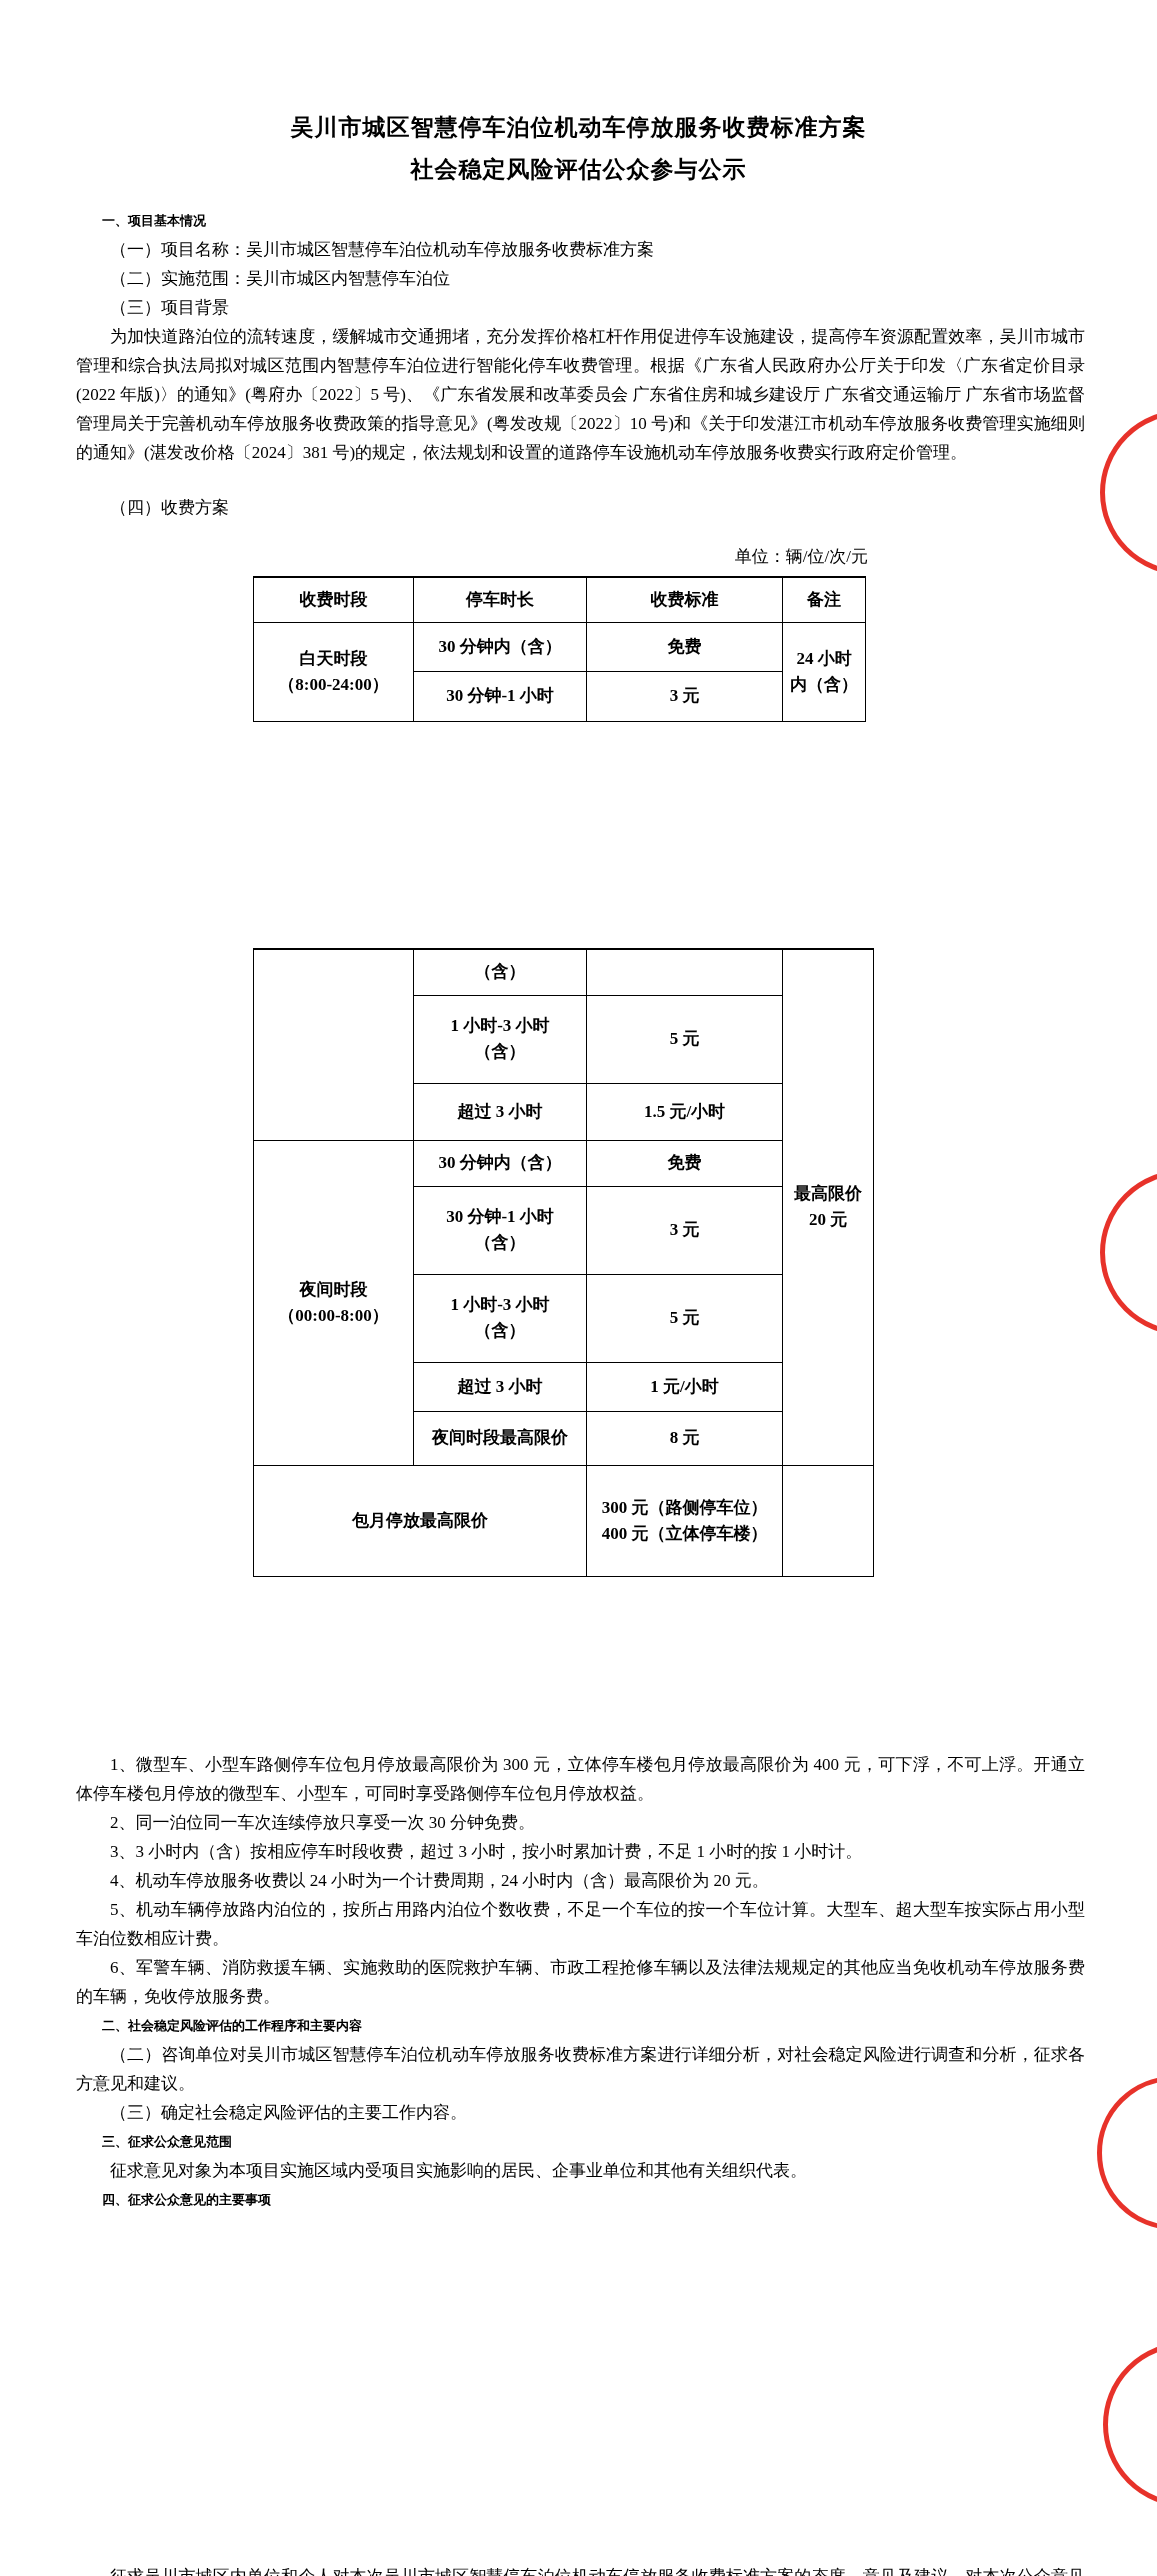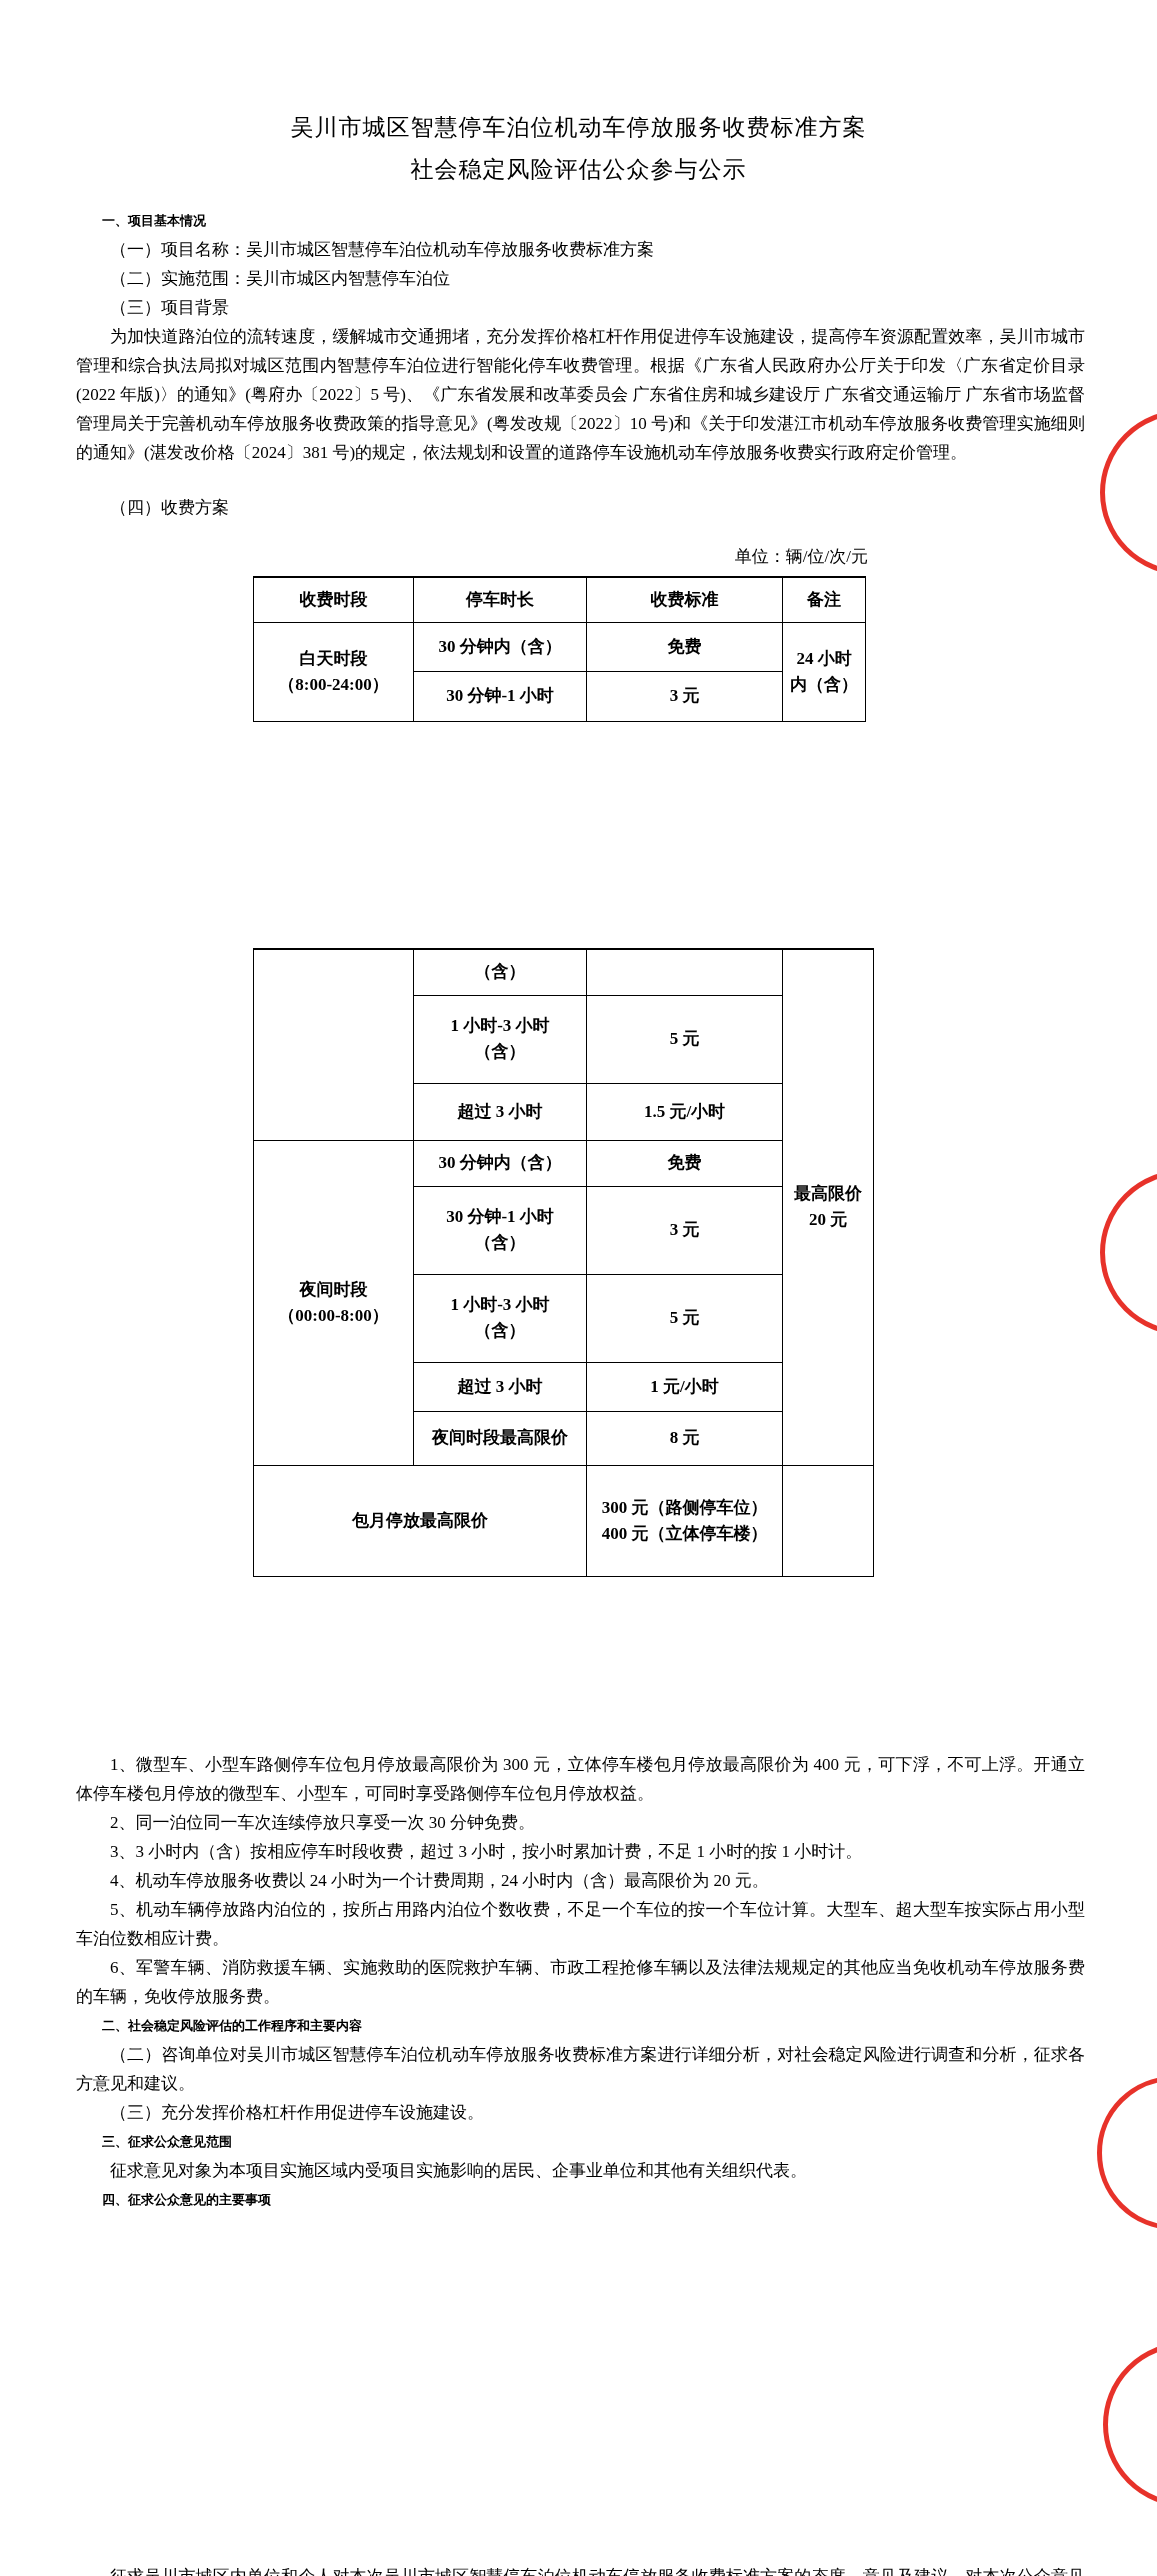--- a/index.html
+++ b/index.html
@@ -1,20 +1,20 @@
 <!DOCTYPE html>
 <html lang="zh" style="font-size:8.2px"><head>
 <meta charset="utf-8">
 <style>
   html,body{margin:0;padding:0;background:#fff;}
   .page{position:relative;width:1157px;height:3268px;background:#ffffff;overflow:hidden;
         font-family:"Liberation Serif",serif;color:#000;}
   .abs{position:absolute;}
   .doc-title{left:0;right:0;top:106px;text-align:center;
-             font-family:"Liberation Sans",sans-serif;font-weight:400;
+             font-family:"Liberation Sans",sans-serif;font-weight:700;
              font-size:23px;line-height:42px;letter-spacing:1px;}
   .flow{left:76px;width:1009px;font-size:17px;line-height:29px;}
   .flow p{margin:0;text-indent:2em;text-align:justify;}
   .hd{font-family:"Liberation Sans",sans-serif;font-weight:700;font-size:13px;}
   .unit-note{left:68px;top:545px;width:800px;text-align:right;font-size:17px;}
   table.fee{border-collapse:collapse;table-layout:fixed;font-size:17px;}
   table.fee td,table.fee th{border:1px solid #000;text-align:center;vertical-align:middle;
         padding:0 3.1px;white-space:pre-line;font-weight:700;line-height:26px;}
   table.fee{border-top:2.1px solid #000;}
   th.colhead{font-weight:700;}
@@ -134,21 +134,21 @@
 
   <div class="abs flow" style="top:1750px;">
     <p>1、微型车、小型车路侧停车位包月停放最高限价为 300 元，立体停车楼包月停放最高限价为 400 元，可下浮，不可上浮。开通立体停车楼包月停放的微型车、小型车，可同时享受路侧停车位包月停放权益。</p>
     <p>2、同一泊位同一车次连续停放只享受一次 30 分钟免费。</p>
     <p>3、3 小时内（含）按相应停车时段收费，超过 3 小时，按小时累加计费，不足 1 小时的按 1 小时计。</p>
     <p>4、机动车停放服务收费以 24 小时为一个计费周期，24 小时内（含）最高限价为 20 元。</p>
     <p>5、机动车辆停放路内泊位的，按所占用路内泊位个数收费，不足一个车位的按一个车位计算。大型车、超大型车按实际占用小型车泊位数相应计费。</p>
     <p>6、军警车辆、消防救援车辆、实施救助的医院救护车辆、市政工程抢修车辆以及法律法规规定的其他应当免收机动车停放服务费的车辆，免收停放服务费。</p>
     <p class="hd">二、社会稳定风险评估的工作程序和主要内容</p>
     <p>（二）咨询单位对吴川市城区智慧停车泊位机动车停放服务收费标准方案进行详细分析，对社会稳定风险进行调查和分析，征求各方意见和建议。</p>
-    <p>（三）充分发挥价格杠杆作用促进停车设施建设。</p>
+    <p>（三）确定社会稳定风险评估的主要工作内容。</p>
     <p class="hd">三、征求公众意见范围</p>
     <p>征求意见对象为本项目实施区域内受项目实施影响的居民、企事业单位和其他有关组织代表。</p>
     <p class="hd">四、征求公众意见的主要事项</p>
   </div>
 
   <div class="abs flow" style="top:2562px;">
     <p>征求吴川市城区内单位和个人对本次吴川市城区智慧停车泊位机动车停放服务收费标准方案的态度、意见及建议，对本次公众意见调查工作的建议。</p>
 
   </div>
 

